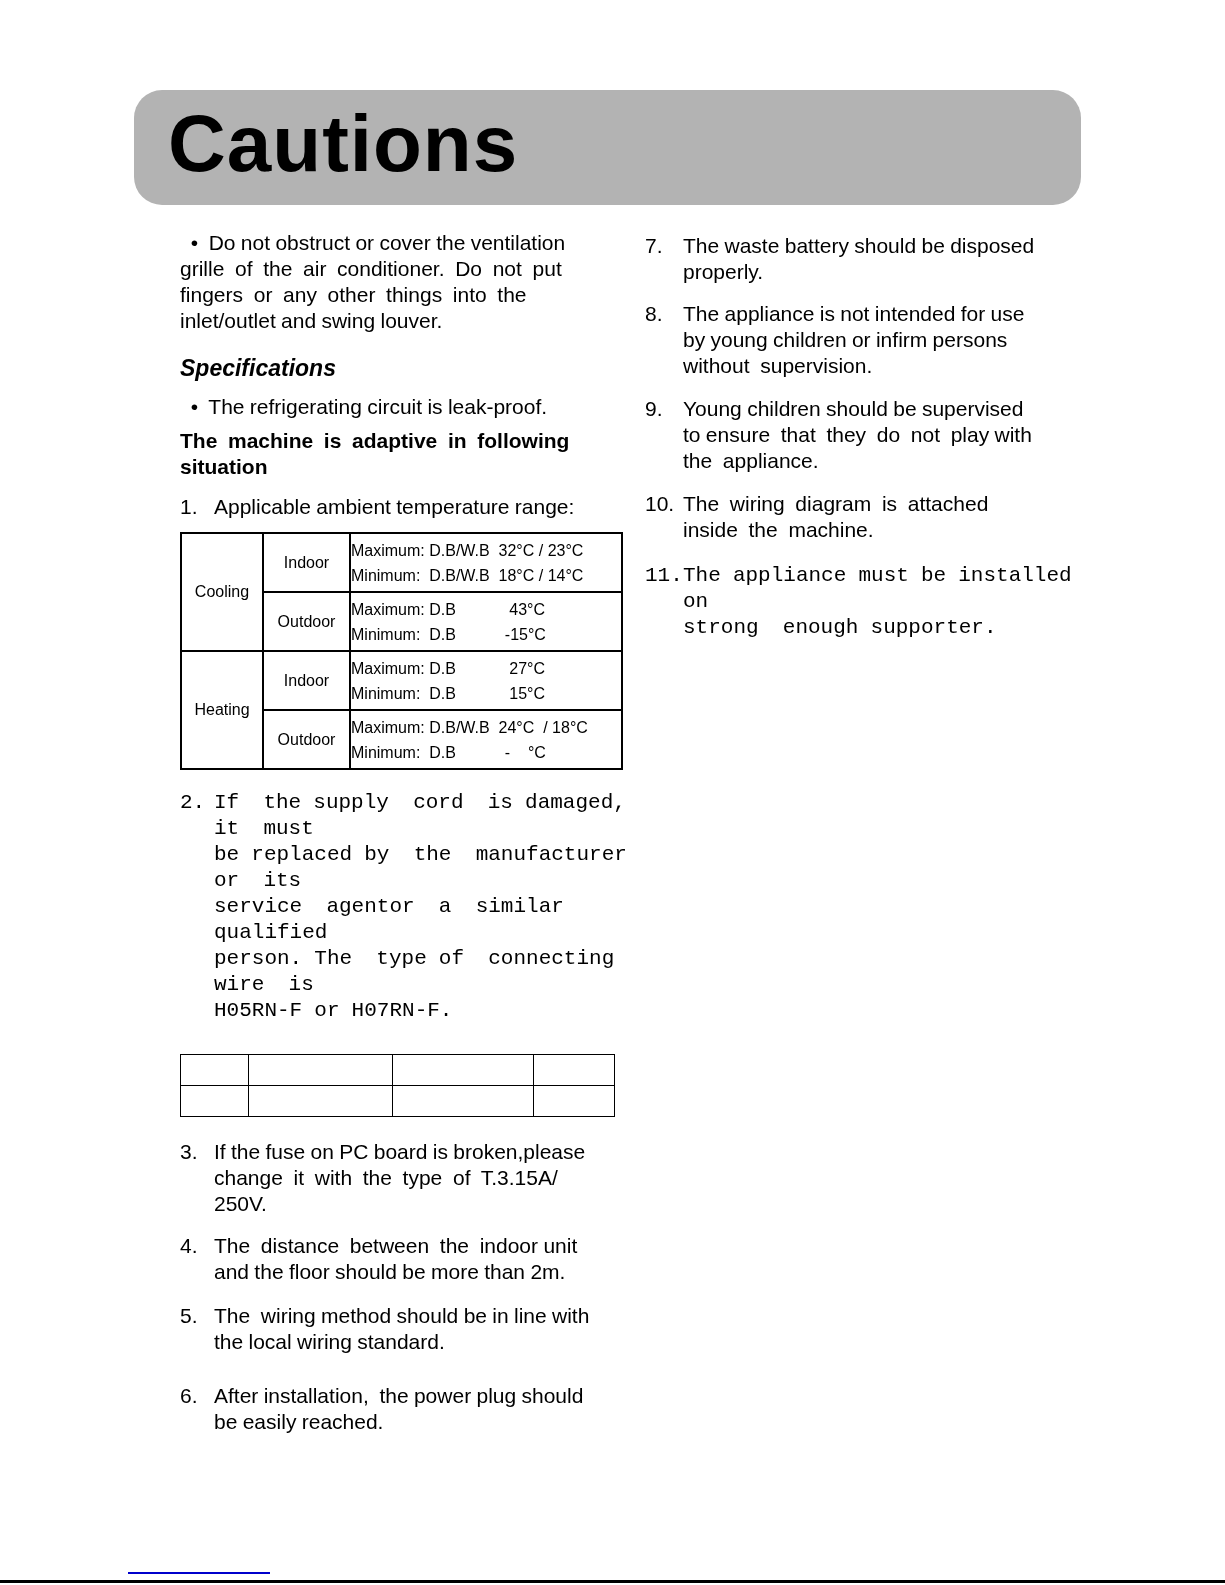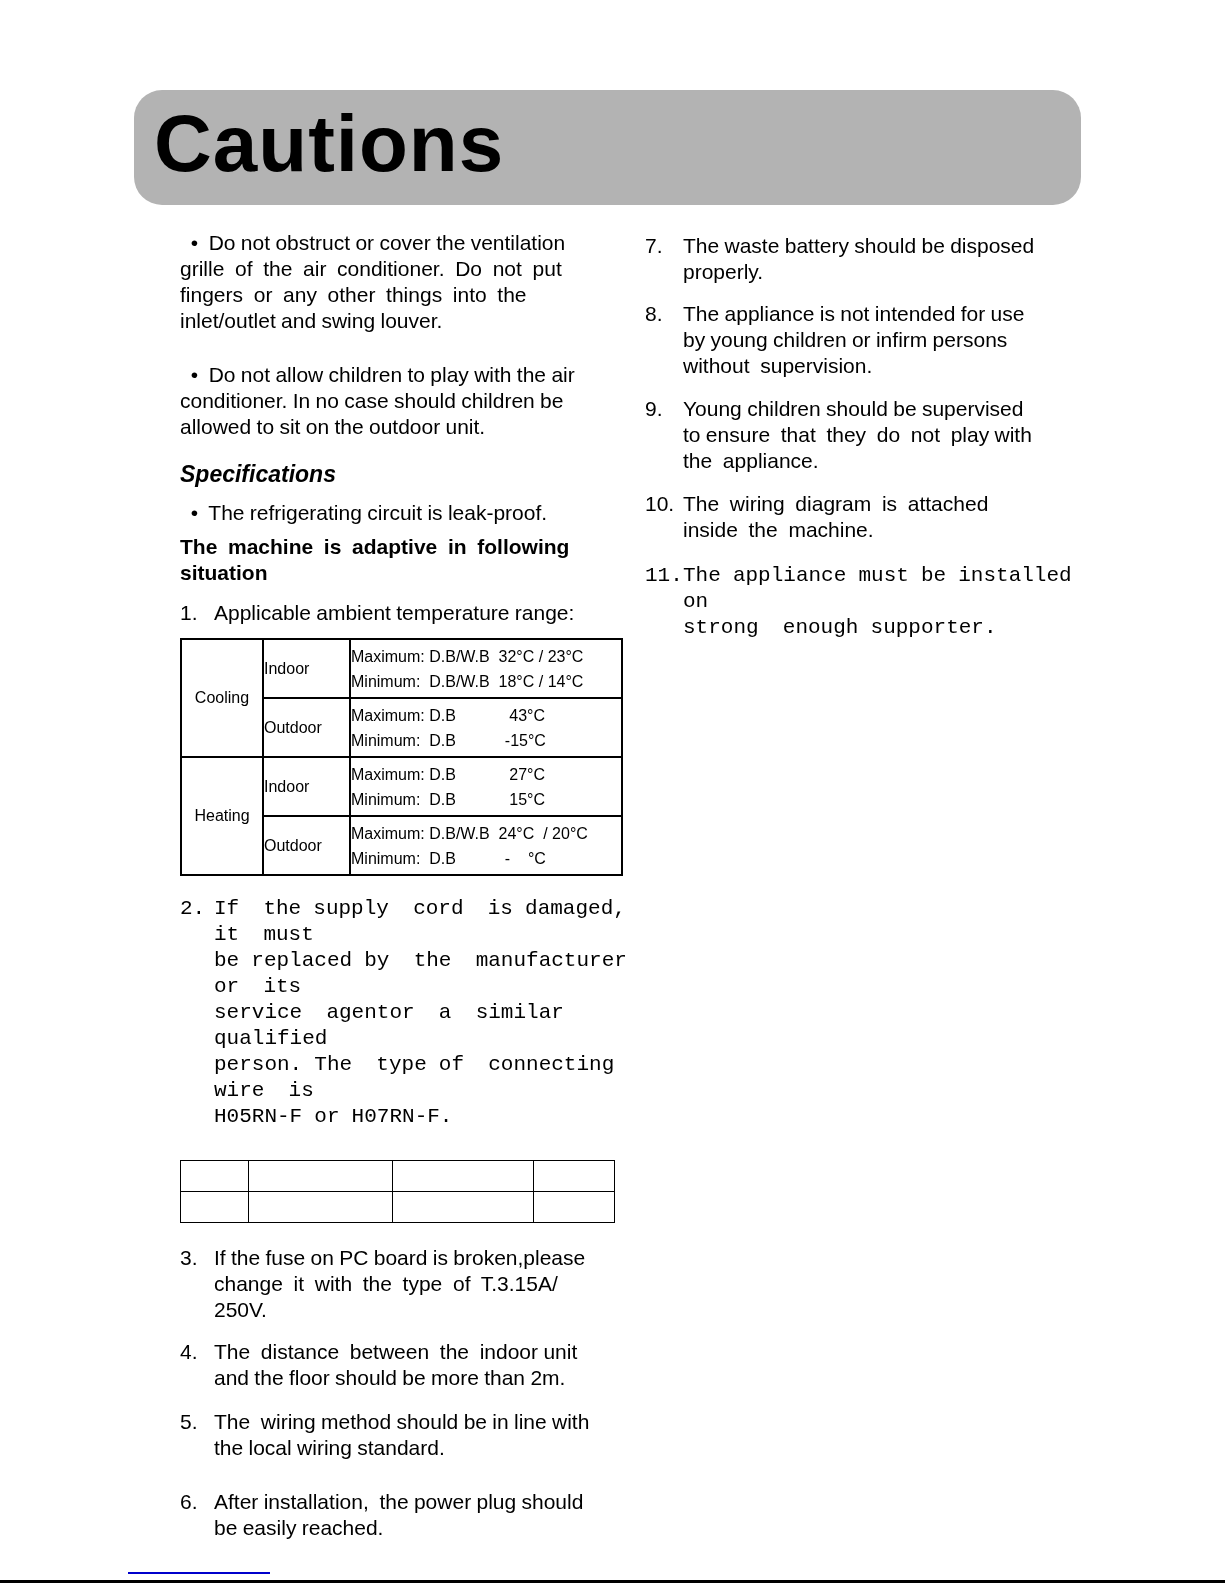--- a/index.html
+++ b/index.html
@@ -13,21 +13,21 @@
   }
   .header-box {
     position:absolute; left:134px; top:90px;
     width:947px; height:115px;
     background:#b3b3b3;
     border-radius:28px;
     display:flex; align-items:center;
   }
   .header-title {
     font-size:80px; font-weight:bold;
-    line-height:1; padding-left:20px; padding-bottom:8px;
+    line-height:1; padding-left:34px; padding-bottom:8px;
     letter-spacing:1px;
   }
   .col { position:absolute; }
   .col-left  { left:148px; top:230px; width:458px;margin-left:32px; }
   .col-right { left:645px; top:233px; width:438px; }
 
   .para {
     margin:0;
     font-size:21px; line-height:26px;
     white-space:pre-wrap;
@@ -59,21 +59,21 @@
     border-collapse:collapse;
     margin-top:12px;
     table-layout:fixed;
   }
   table.temp-table td {
     border:2px solid #000;
     font-size:16px;
     padding:0;
   }
   td.mode-cell { width:80px; text-align:center; }
-  td.loc-cell  { width:85px; text-align:left; height:57px; }
+  td.loc-cell  { width:85px; text-align:center; height:57px; }
   td.val-cell  {
     width:270px;
     white-space:pre-wrap;
     padding-left:8px;
     line-height:25px;
   }
 
   table.blank-table {
     border-collapse:collapse;
     margin-top:30px;
@@ -108,23 +108,20 @@
   <div class="header-title">Cautions</div>
 </div>
 
 <div class="col col-left">
 
   <p class="para">  •  Do not obstruct or cover the ventilation
 grille  of  the  air  conditioner.  Do  not  put
 fingers  or  any  other  things  into  the
 inlet/outlet and swing louver.</p>
 
-  <p class="para mt28">  •  Do not allow children to play with the air
-conditioner. In no case should children be
-allowed to sit on the outdoor unit.</p>
 
   <div class="spec-heading">Specifications</div>
 
   <p class="para mt12">  •  The refrigerating circuit is leak-proof.</p>
 
   <p class="para bold mt8">The  machine  is  adaptive  in  following
 situation</p>
 
   <div class="item mt14">
     <span class="num">1.</span>
@@ -145,21 +142,21 @@
 Minimum:  D.B           -15°C</td>
     </tr>
     <tr>
       <td class="mode-cell" rowspan="2">Heating</td>
       <td class="loc-cell">Indoor</td>
       <td class="val-cell">Maximum: D.B            27°C
 Minimum:  D.B            15°C</td>
     </tr>
     <tr>
       <td class="loc-cell">Outdoor</td>
-      <td class="val-cell">Maximum: D.B/W.B  24°C  / 20°C
+      <td class="val-cell">Maximum: D.B/W.B  24°C  / 18°C
 Minimum:  D.B           -    °C</td>
     </tr>
   </tbody>
     </table>
 
   <div class="item mt20">
     <span class="num">2.</span>
     <div class="itext">If  the supply  cord  is damaged, it  must
 be replaced by  the  manufacturer or  its
 service  agentor  a  similar      qualified

